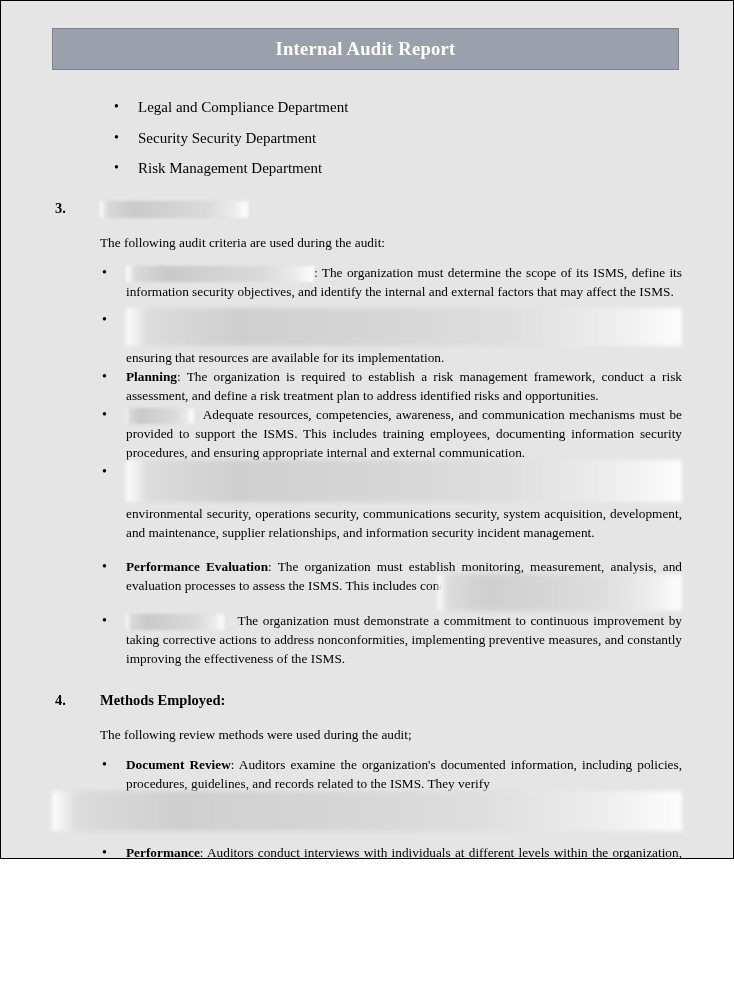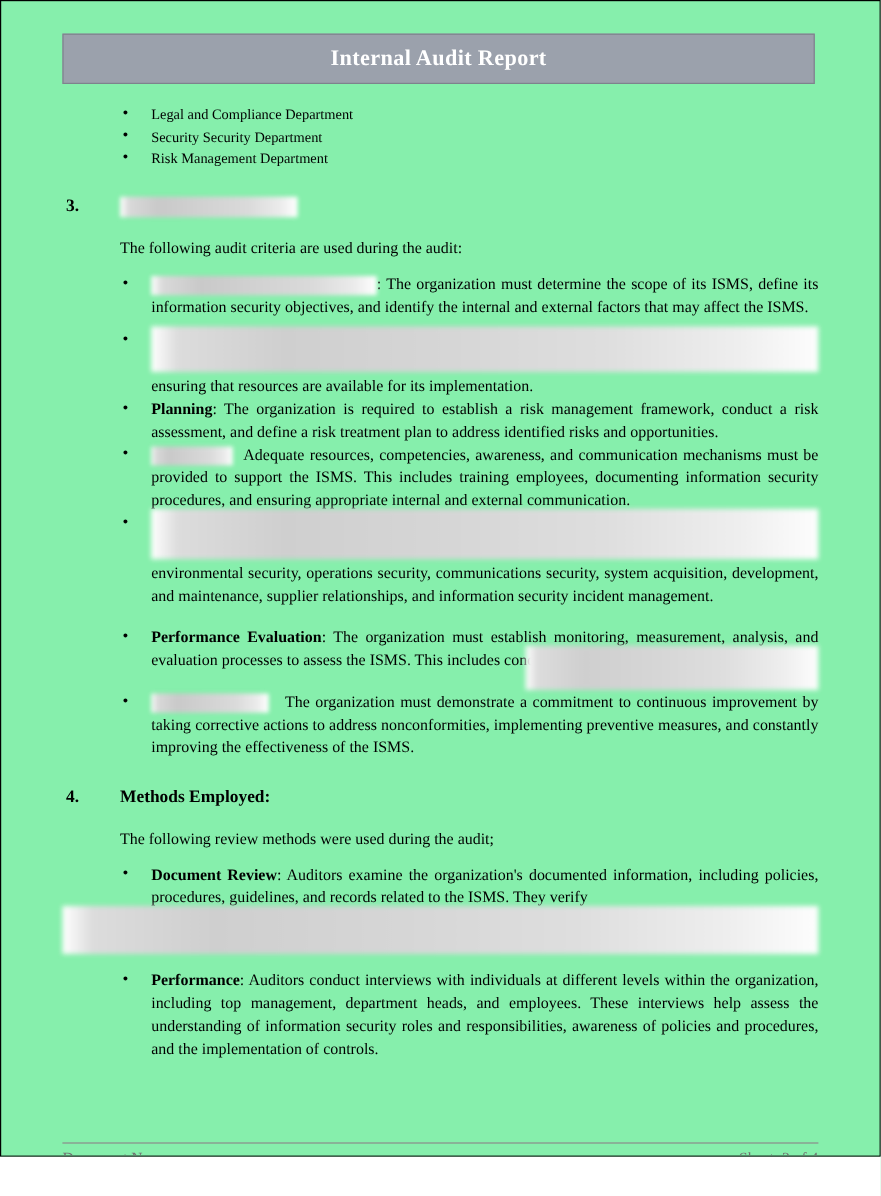--- a/index.html
+++ b/index.html
@@ -7,22 +7,22 @@
     padding: 0;
     background: #ffffff;
   }
   body {
     font-family: "Liberation Serif", "DejaVu Serif", serif;
     color: #000000;
   }
   .page {
     position: relative;
     width: 734px;
-    height: 964px;
-    background: #86efac;
+    height: 859px;
+    background: #e5e5e5;
     border: 1px solid #000000;
     box-sizing: border-box;
     overflow: hidden;
   }
 
   
   .banner {
     position: absolute;
     left: 51px;
     top: 27px;
@@ -52,23 +52,23 @@
 
   
   ul.dept-list {
     list-style: none;
     margin: 0;
     padding: 0;
   }
   ul.dept-list li {
     position: relative;
     padding-left: 74px;
-    font-size: 12px;
+    font-size: 15px;
     line-height: 18.7px;
-    margin: 0;
+    margin: 12px;
   }
   ul.dept-list li::before {
     content: "\2022";
     position: absolute;
     left: 50px;
     font-size: 14px;
     line-height: 18.7px;
   }
 
   

